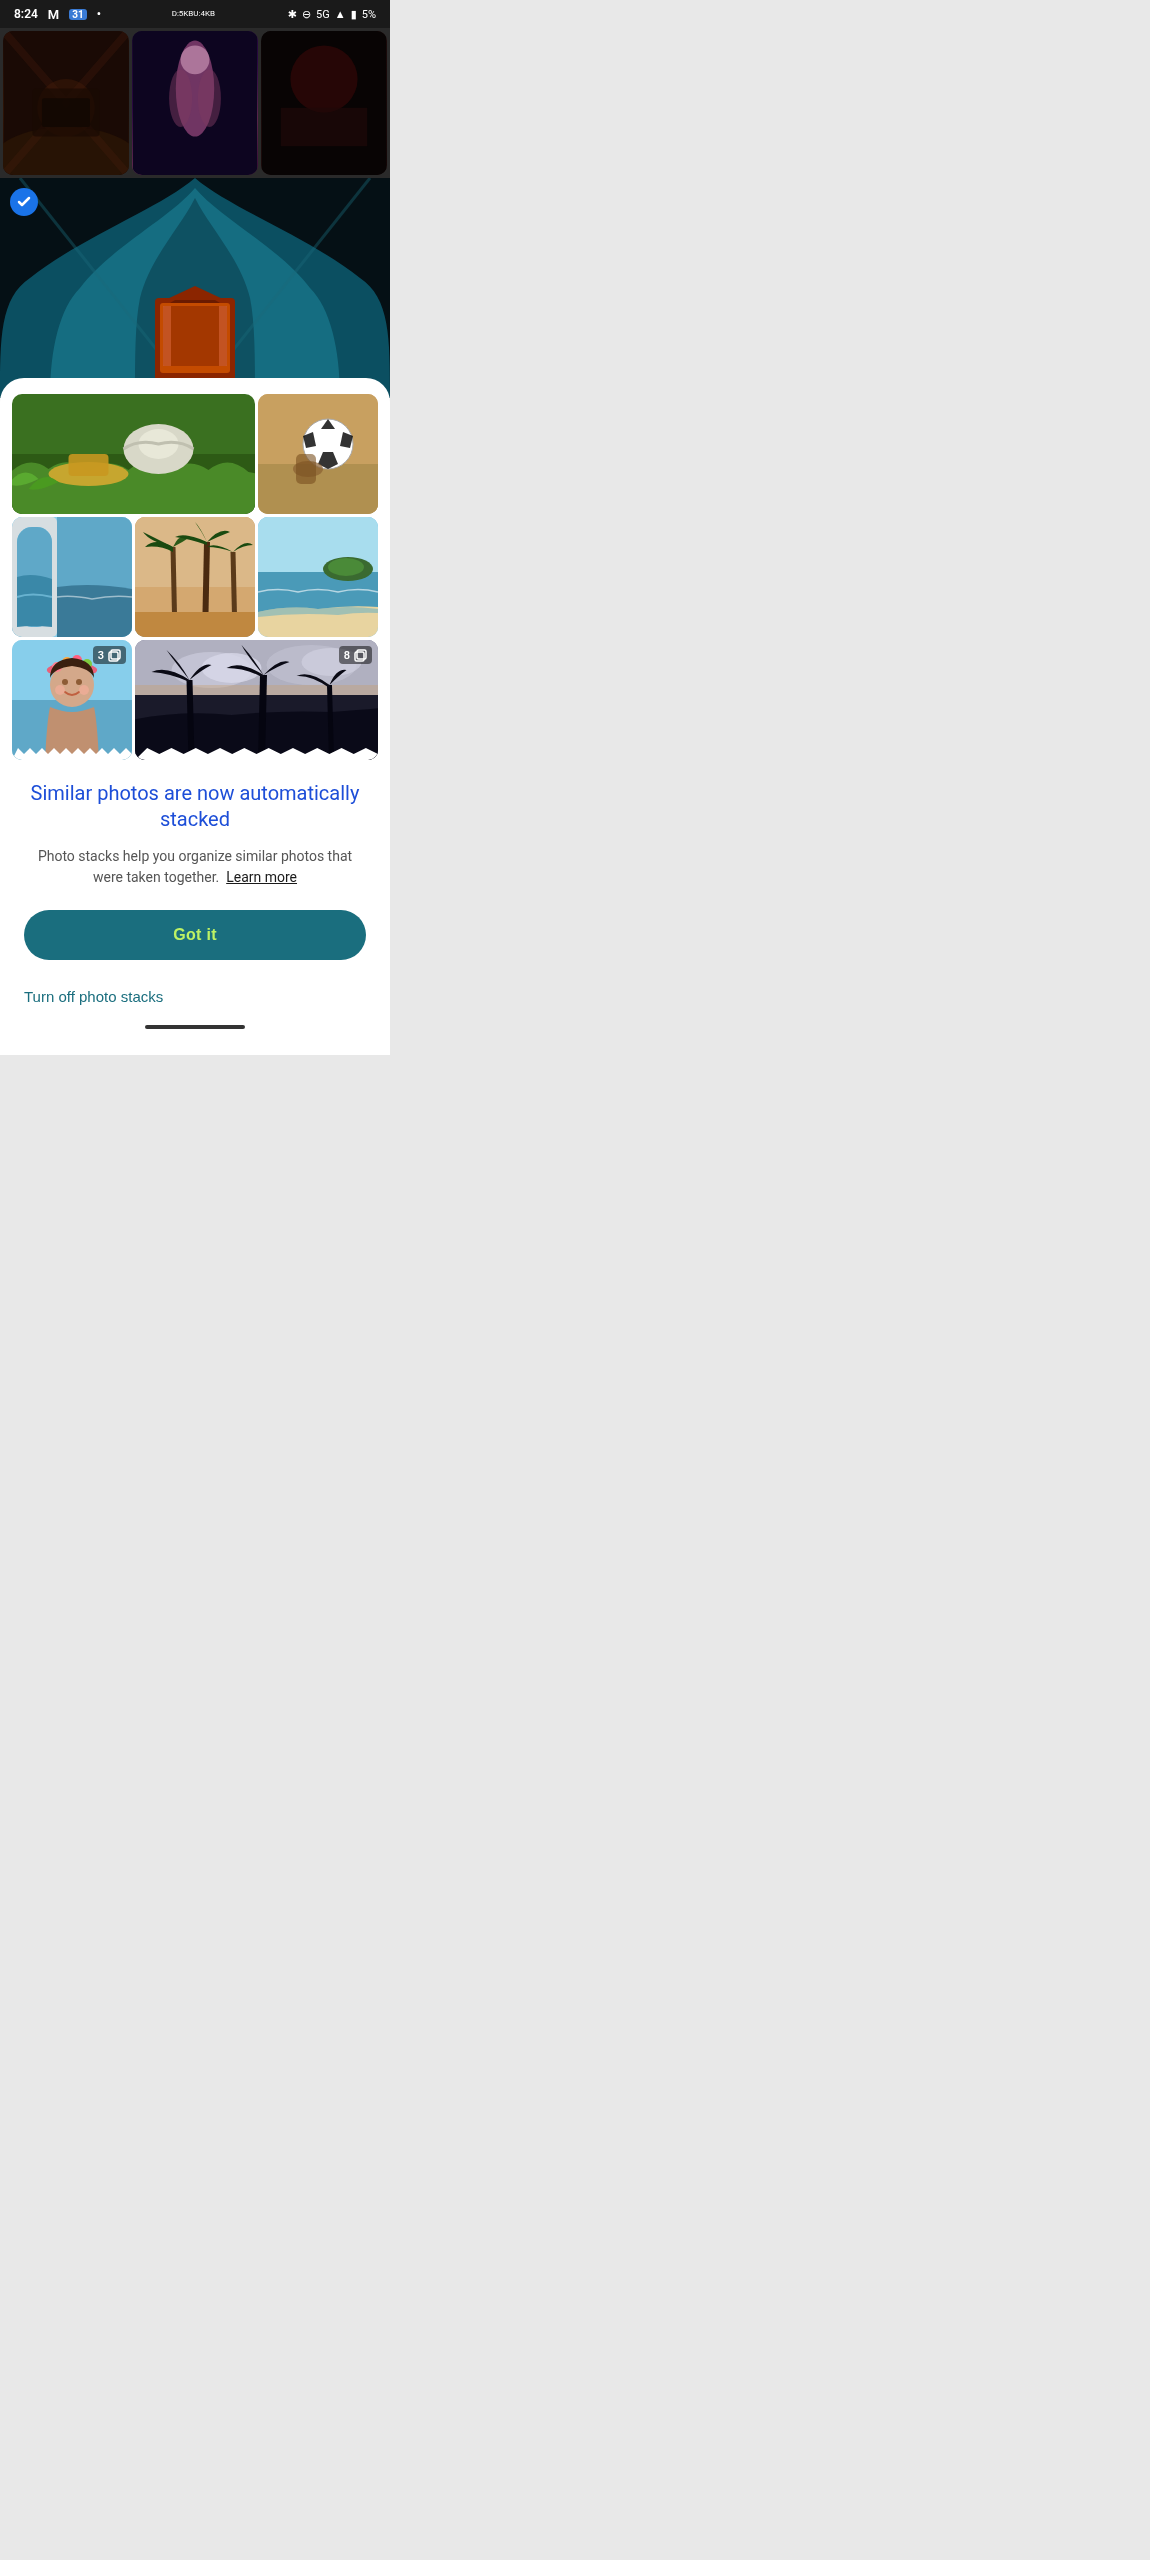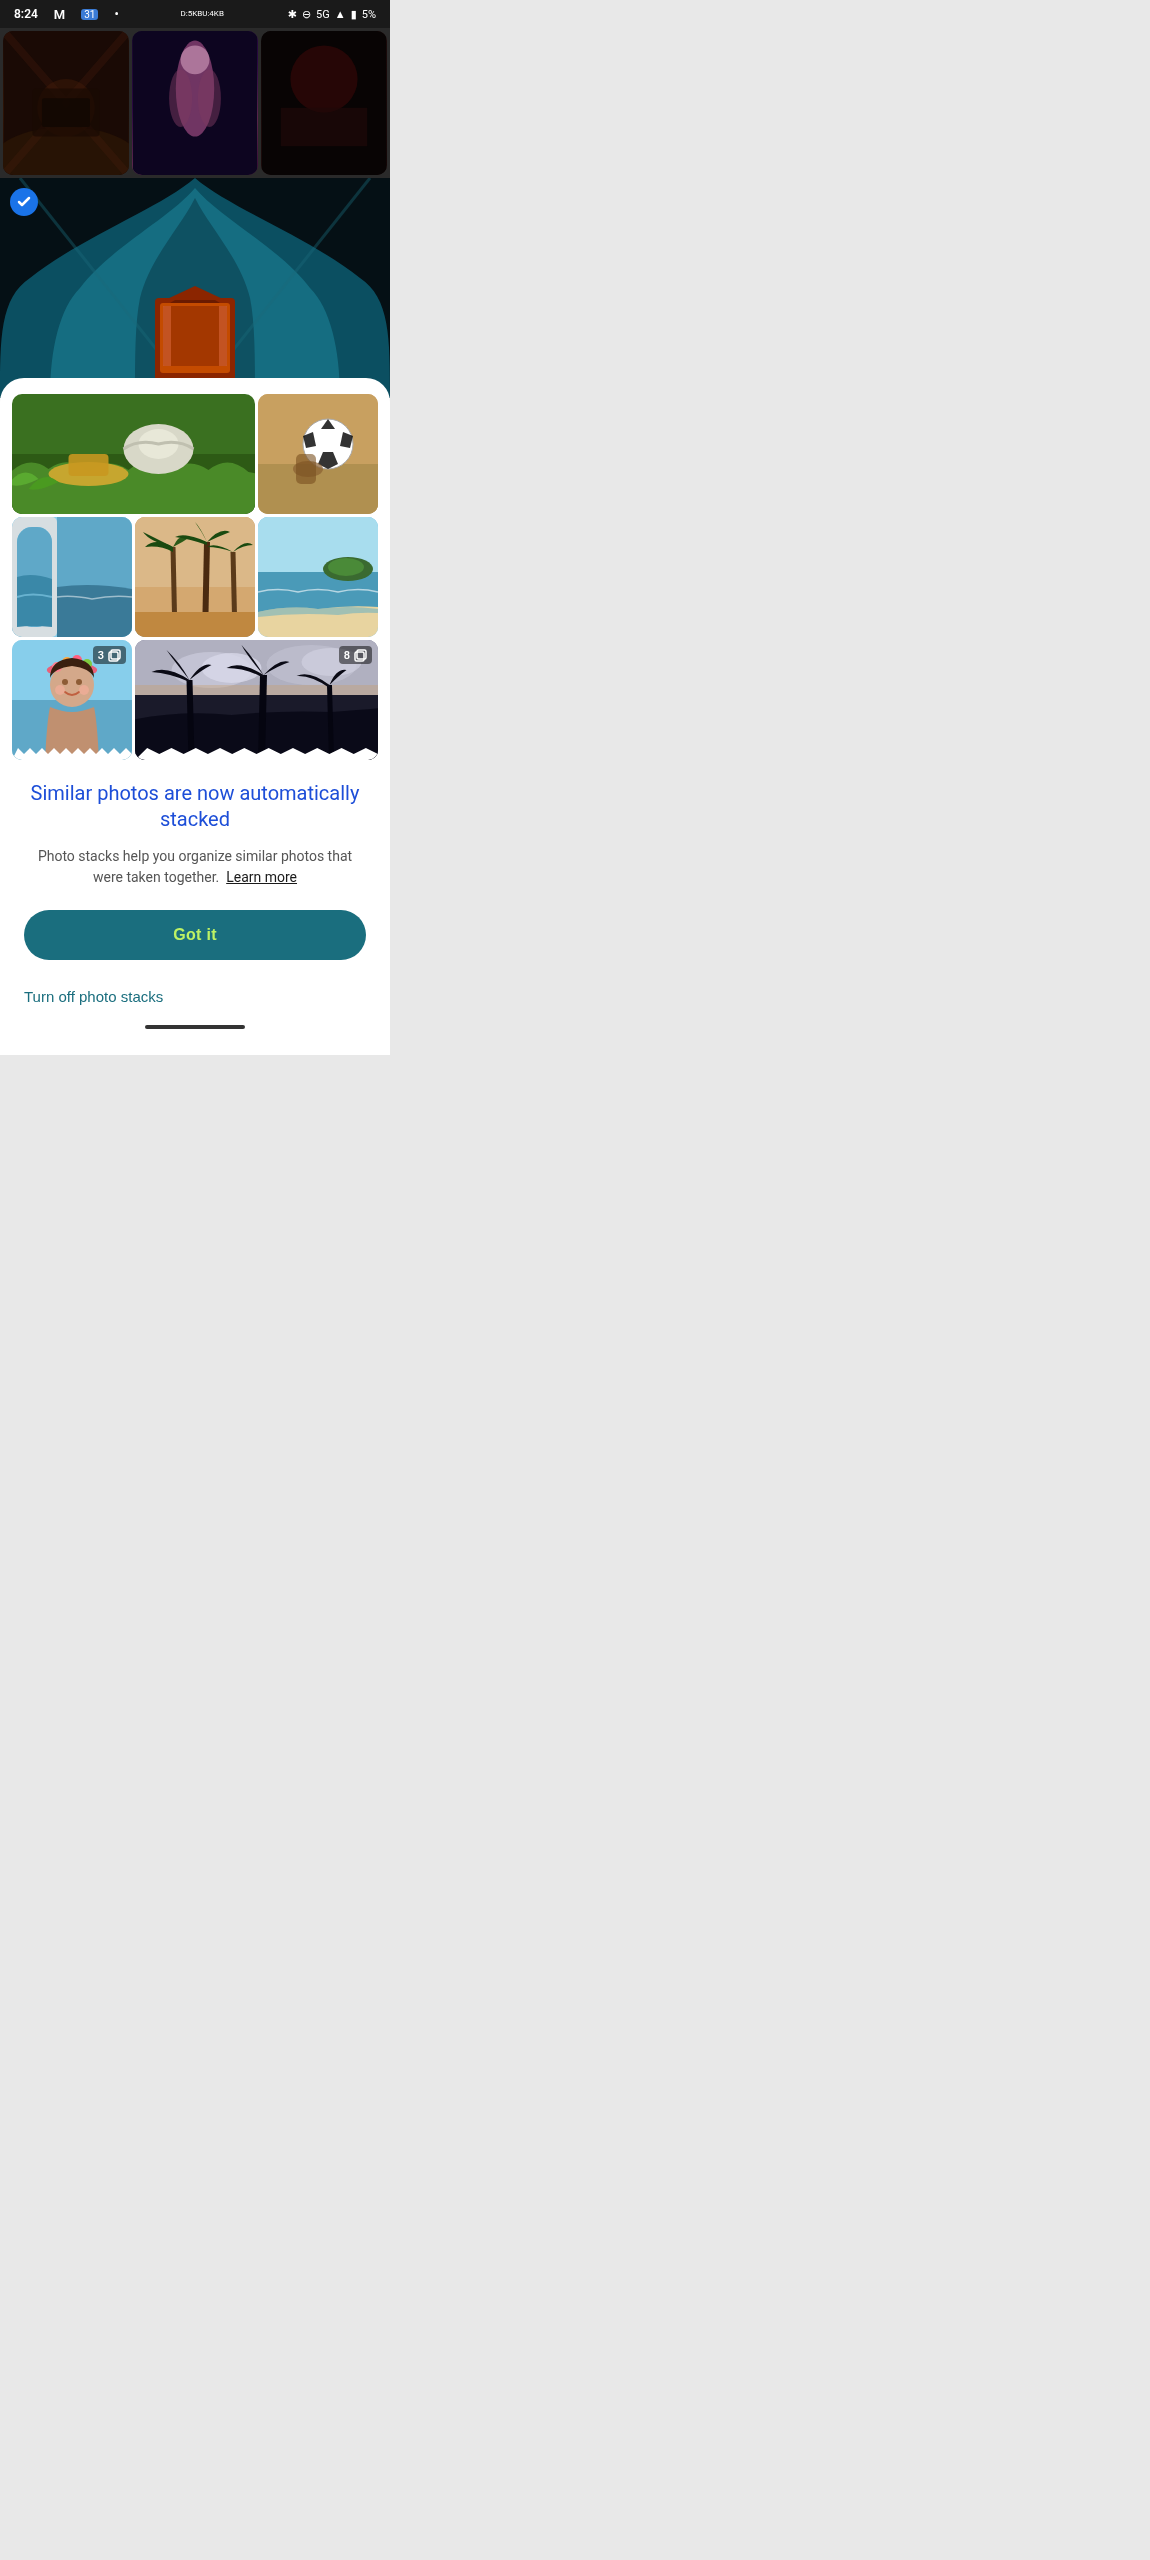--- a/index.html
+++ b/index.html
@@ -18,21 +18,21 @@
     .status-bar {
       background: #1a1a1a;
       color: white;
       display: flex;
       justify-content: space-between;
       align-items: center;
       padding: 4px 14px;
       font-size: 11px;
       height: 28px;
     }
-    .status-left { display: flex; align-items: center; gap: 16px; font-weight: 600; font-size: 12px; }
+    .status-left { display: flex; align-items: center; gap: 10px; font-weight: 600; font-size: 12px; }
     .status-right { display: flex; align-items: center; gap: 5px; font-size: 11px; }
     .net-stats { display: flex; flex-direction: row; font-size: 8px; line-height: 1.1; text-align: center; margin-right: 2px; }
 
     
     .top-photos {
       background: #2a2a2a;
       height: 150px;
       display: flex;
       gap: 3px;
       padding: 3px;
@@ -257,21 +257,21 @@
       grid-column: span 2;
     }
   </style>
 </head>
 <body>
 
 <div class="status-bar">
   <div class="status-left">
     <span>8:24</span>
     <span style="font-size:13px;">M</span>
-    <span style="background:#3a7bd5;border-radius:3px;padding:0 3px;font-size:10px;font-weight:400;">31</span>
+    <span style="background:#3a7bd5;border-radius:3px;padding:0 3px;font-size:10px;font-weight:700;">31</span>
     <span>•</span>
   </div>
   <div class="net-stats">
     <span>D:5KB</span>
     <span>U:4KB</span>
   </div>
   <div class="status-right">
     <span>✱</span>
     <span>⊖</span>
     <span style="font-weight:400;">5G</span>

